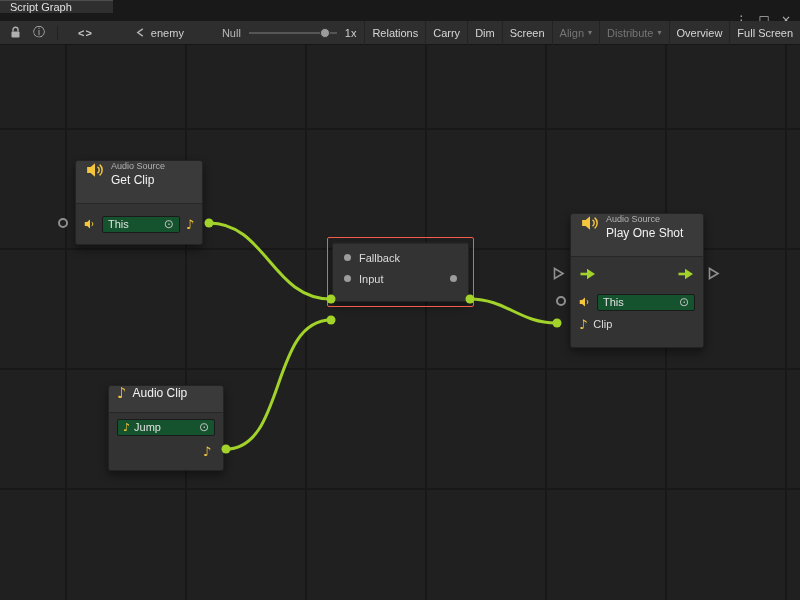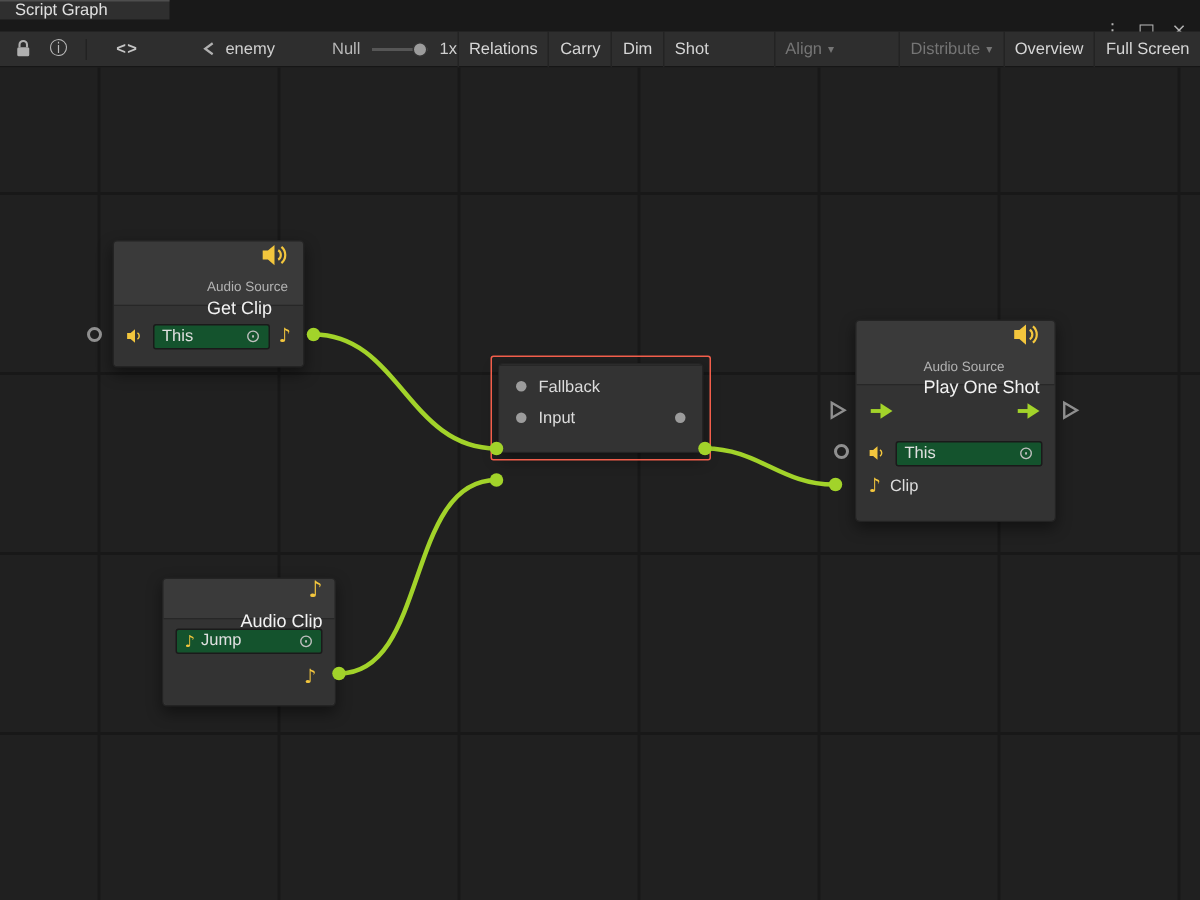--- a/index.html
+++ b/index.html
@@ -25,37 +25,37 @@
   .owner{display:flex;align-items:center;gap:5px;margin-left:42px;color:#d0d0d0;justify-content:flex-end;}
   .zoom-label{margin-left:38px;color:#b9b9b9;}
   .slider{position:relative;width:88px;height:24px;margin-left:8px;}
   .slider .track{position:absolute;left:0;right:0;top:11px;height:2px;background:#565656;}
   .slider .handle{position:absolute;top:7px;left:calc(86% - 5px);width:10px;height:10px;
     border-radius:50%;background:#9c9c9c;border:1px solid #333;}
   .zoom-value{margin-left:8px;color:#d0d0d0;}
   .tb-buttons{margin-left:auto;display:flex;height:24px;}
   .tb-btn{display:flex;align-items:center;padding:0 7px;border-left:1px solid #232323;
     color:#d6d6d6;white-space:nowrap;}
-  .tb-btn.disabled{color:#757575;margin-left:36px;}
+  .tb-btn.disabled{color:#757575;}
   .tb-btn .dd{font-size:8px;margin-left:4px;}
 
   
   .canvas{position:absolute;top:45px;left:0;width:800px;height:555px;background:#202020;
     background-image:linear-gradient(to right,#181818 2px,transparent 2px),
                      linear-gradient(to bottom,#181818 2px,transparent 2px);
     background-size:120px 120px;background-position:65px 83px;overflow:hidden;}
   .wires{position:absolute;left:0;top:0;}
   .wires path{stroke:#a2d32a;stroke-width:3;fill:none;stroke-linecap:round;}
 
   
   .node{position:absolute;background:#3a3a3a;border:1px solid #232323;border-radius:3px;
     box-shadow:0 4px 10px rgba(0,0,0,.45);}
   .node.selected::after{content:"";position:absolute;inset:-6px;border:1.5px solid #f25e4b;
     border-radius:2px;pointer-events:none;}
-  .node-header{display:flex;align-items:flex-end;gap:7px;padding:0 10px;height:42px;flex-direction:column;}
+  .node-header{display:flex;align-items:flex-start;gap:7px;padding:0 10px;height:42px;}
   .node-header.single{height:26px;padding:0 8px;gap:6px;}
   .node-header.nc{height:43px;}
   .titles{display:flex;flex-direction:column;line-height:1.3;}
   .cat{font-size:9px;color:#b2b2b2;}
   .ttl{font-size:12px;color:#f2f2f2;}
   .node-body{background:#333;border-top:1px solid #272727;border-radius:0 0 3px 3px;}
   .row{display:flex;align-items:center;gap:6px;padding:0 8px;}
   .gc-body{padding:8px 0;}
   .gc-row{height:24px;}
   .nc-body{padding:3px 0 12px;}
@@ -126,21 +126,21 @@
     <div class="tb-btn">
         <span>Relations</span>
       </div>
     <div class="tb-btn">
         <span>Carry</span>
       </div>
     <div class="tb-btn">
         <span>Dim</span>
       </div>
     <div class="tb-btn">
-        <span>Shot</span>
+        <span>Screen</span>
       </div>
     <div class="tb-btn disabled">
         <span>Align</span>
         <span class="dd glyph">▾</span>
       </div>
     <div class="tb-btn disabled">
         <span>Distribute</span>
         <span class="dd glyph">▾</span>
       </div>
     <div class="tb-btn">

